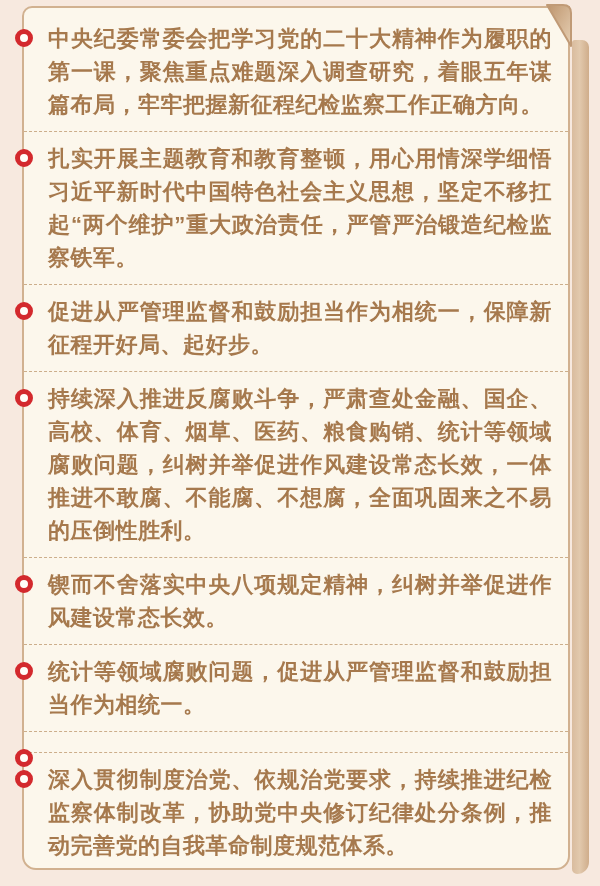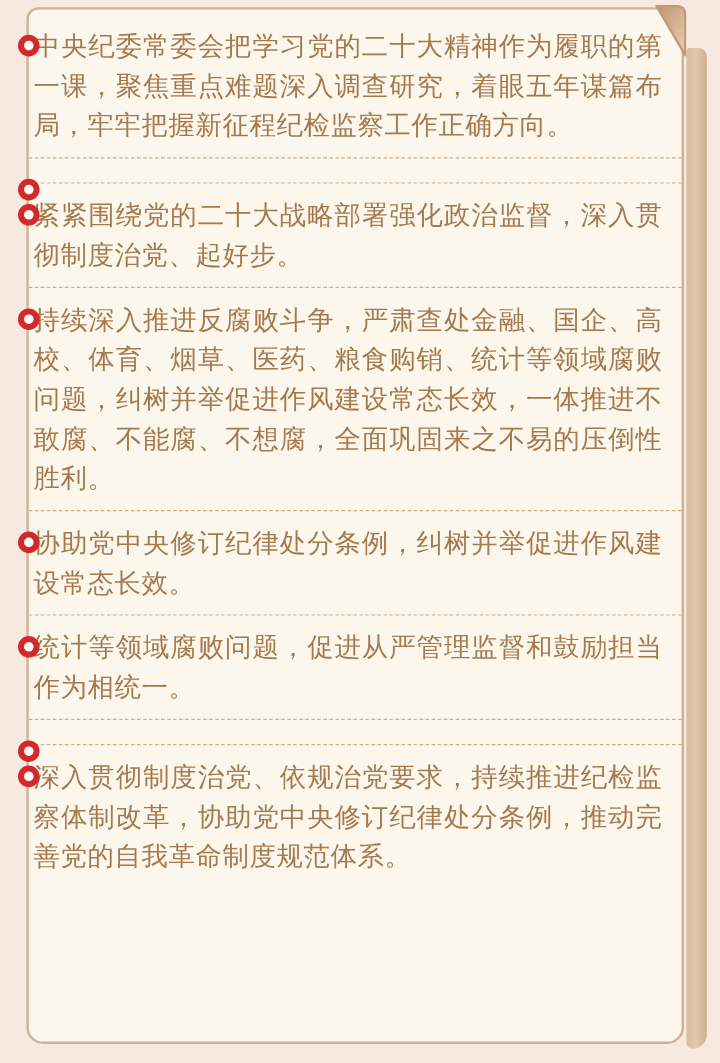--- a/index.html
+++ b/index.html
@@ -36,24 +36,24 @@
     box-sizing: border-box;
     background: #fcf7ec;
     border: 2px solid #d1b190;
     border-radius: 10px 0 14px 14px;
   }
   .list {
     padding-top: 4px;
   }
   .item {
     position: relative;
-    padding: 10px 16px 10px 4px;
+    padding: 10px 16px 10px 24px;
     font-size: 22px;
     line-height: 33px;
-    font-weight: normal;
+    font-weight: bold;
     letter-spacing: 0.5px;
     color: #a6794d;
     text-align: justify;
   }
   .item.separated {
     border-bottom: 1px dashed #ccae8b;
   }
   .bullet {
     position: absolute;
     left: -9px;
@@ -84,35 +84,36 @@
   <div class="card">
     <div class="list">
 
       <div class="item separated">
         <span class="bullet"></span>
         <span>中央纪委常委会把学习党的二十大精神作为履职的第一课，聚焦重点难题深入调查研究，着眼五年谋篇布局，牢牢把握新征程纪检监察工作正确方向。</span>
       </div>
 
       <div class="item separated">
         <span class="bullet"></span>
+        <span>扎实开展主题教育和教育整顿，用心用情深学细悟习近平新时代中国特色社会主义思想，坚定不移扛起“两个维护”重大政治责任，严管严治锻造纪检监察铁军。</span>
       </div>
 
       <div class="item separated">
         <span class="bullet"></span>
-        <span>紧紧围绕党的二十大战略部署强化政治监督，深入贯彻制度治党、起好步。</span>
+        <span>促进从严管理监督和鼓励担当作为相统一，保障新征程开好局、起好步。</span>
       </div>
 
       <div class="item separated">
         <span class="bullet"></span>
         <span>持续深入推进反腐败斗争，严肃查处金融、国企、高校、体育、烟草、医药、粮食购销、统计等领域腐败问题，纠树并举促进作风建设常态长效，一体推进不敢腐、不能腐、不想腐，全面巩固来之不易的压倒性胜利。</span>
       </div>
 
       <div class="item separated">
         <span class="bullet"></span>
-        <span>协助党中央修订纪律处分条例，纠树并举促进作风建设常态长效。</span>
+        <span>锲而不舍落实中央八项规定精神，纠树并举促进作风建设常态长效。</span>
       </div>
 
       <div class="item separated">
         <span class="bullet"></span>
         <span>统计等领域腐败问题，促进从严管理监督和鼓励担当作为相统一。</span>
       </div>
 
       <div class="item separated">
         <span class="bullet"></span>
       </div>

